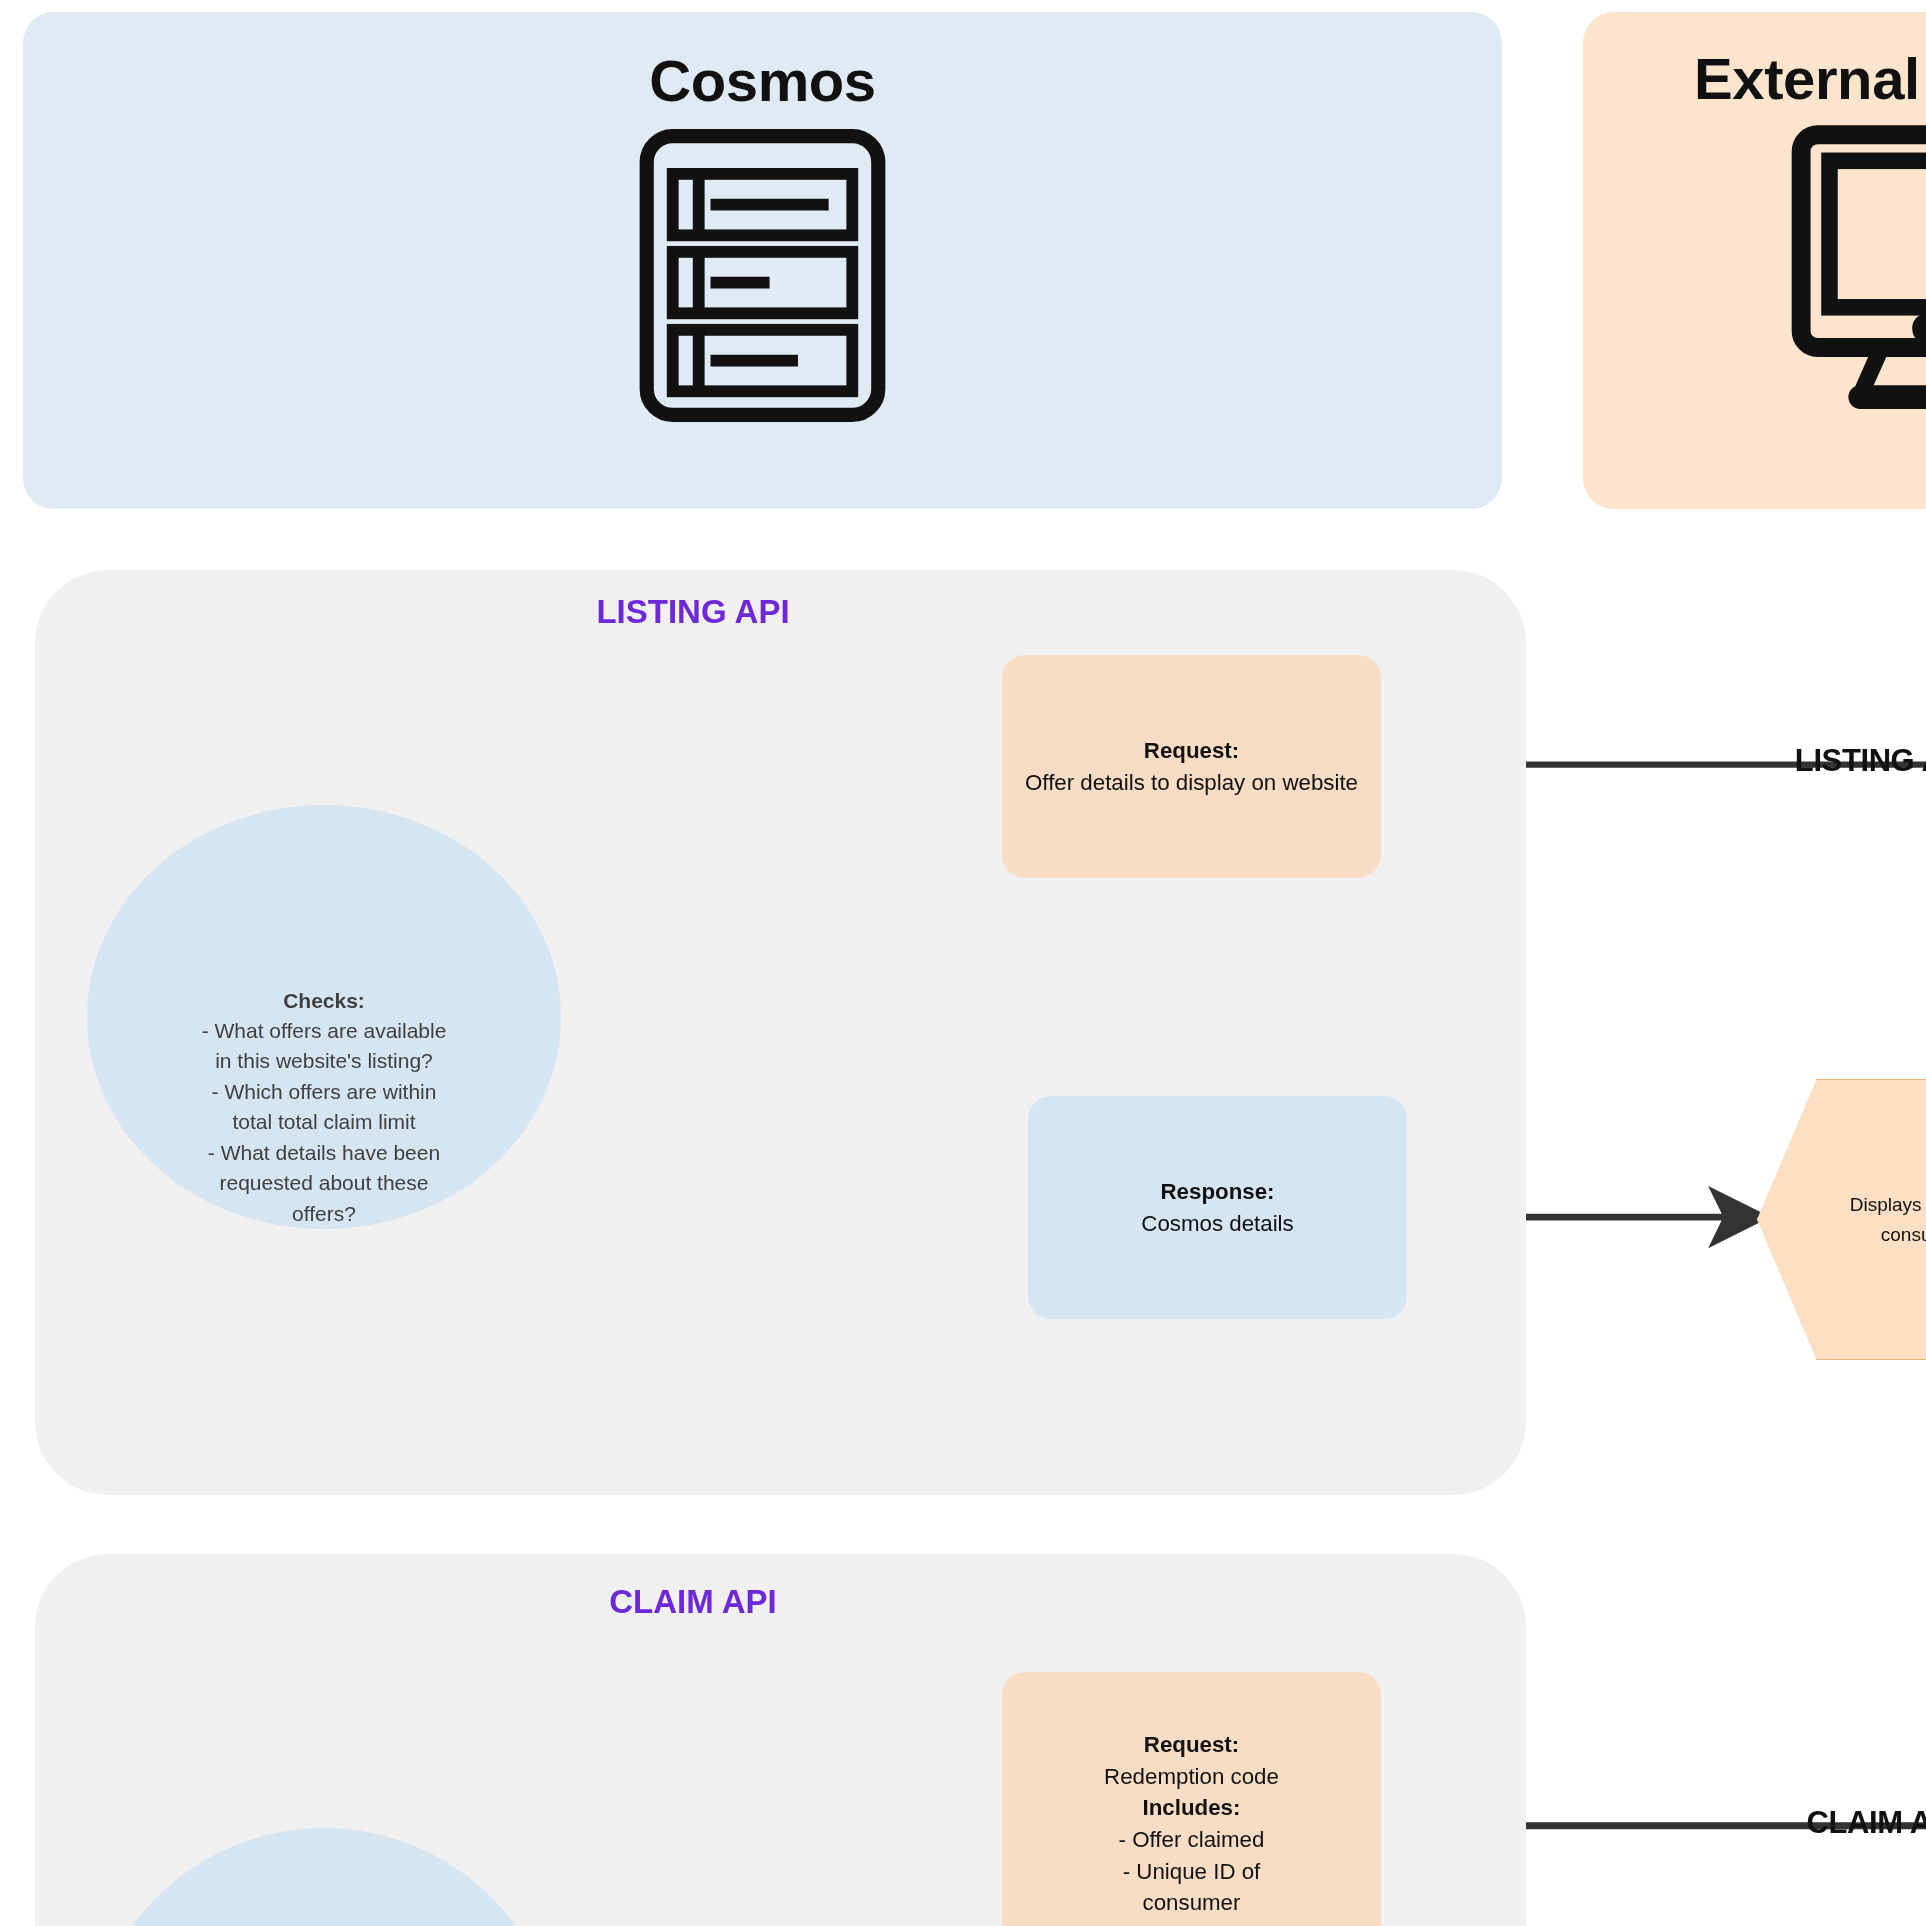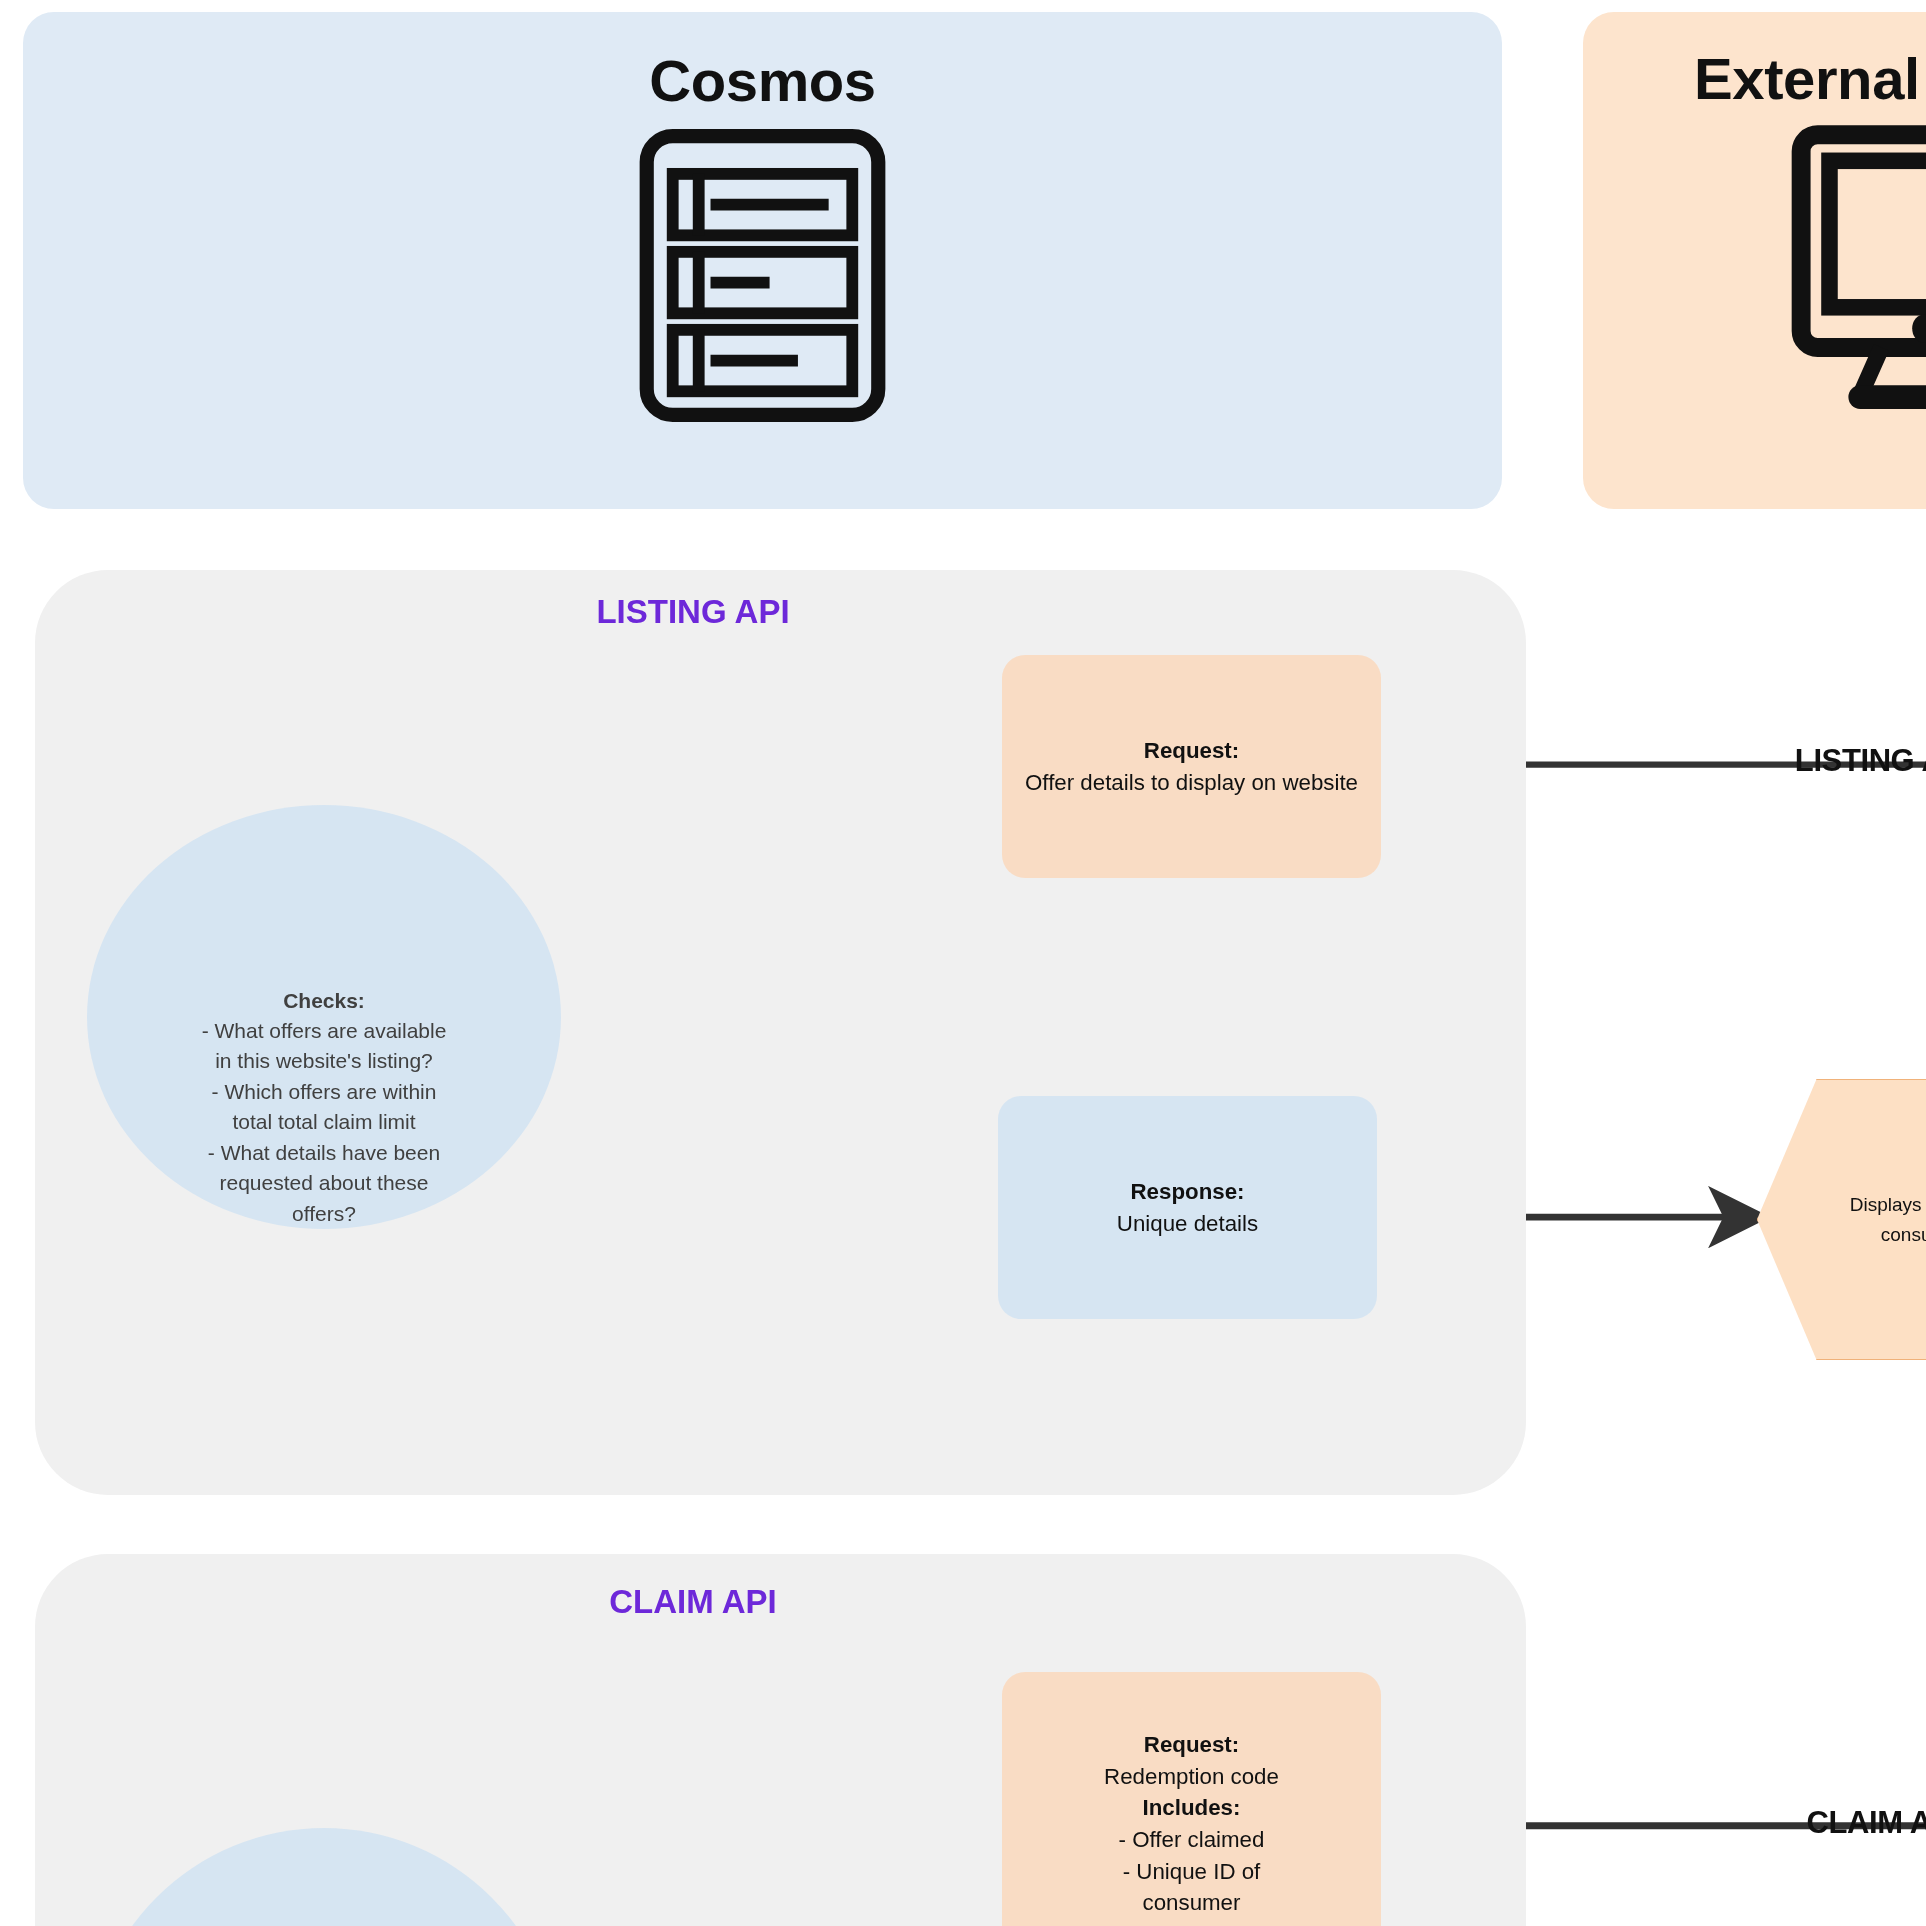--- a/index.html
+++ b/index.html
@@ -180,24 +180,24 @@
     </div>
   </div>
 
   <div class="abs rbox peach" style="left:990px;top:655px;width:379px;height:223px;font-size:22.3px;padding:0 13px;">
     <div>
       <div class="b">Request:</div>
       <div>Offer details to display on website</div>
     </div>
   </div>
 
-  <div class="abs rbox blue" style="left:986px;top:1096px;width:379px;height:223px;font-size:22.3px;padding:0 29px;">
+  <div class="abs rbox blue" style="left:1016px;top:1096px;width:379px;height:223px;font-size:22.3px;padding:0 29px;">
     <div>
       <div class="b">Response:</div>
-      <div>Unique details</div>
+      <div>Cosmos details</div>
     </div>
   </div>
 
   <div class="abs call-label" style="left:1687px;top:743px;width:482px;">LISTING API CALL</div>
 
   <div class="abs hexbox" style="left:1757px;top:1079px;width:331px;height:281px;">
     <div style="max-width:169px;">Displays offers to consumer</div>
   </div>
 
   <div class="abs api-panel" style="left:35px;top:1554px;width:1491px;height:871px;"></div>

